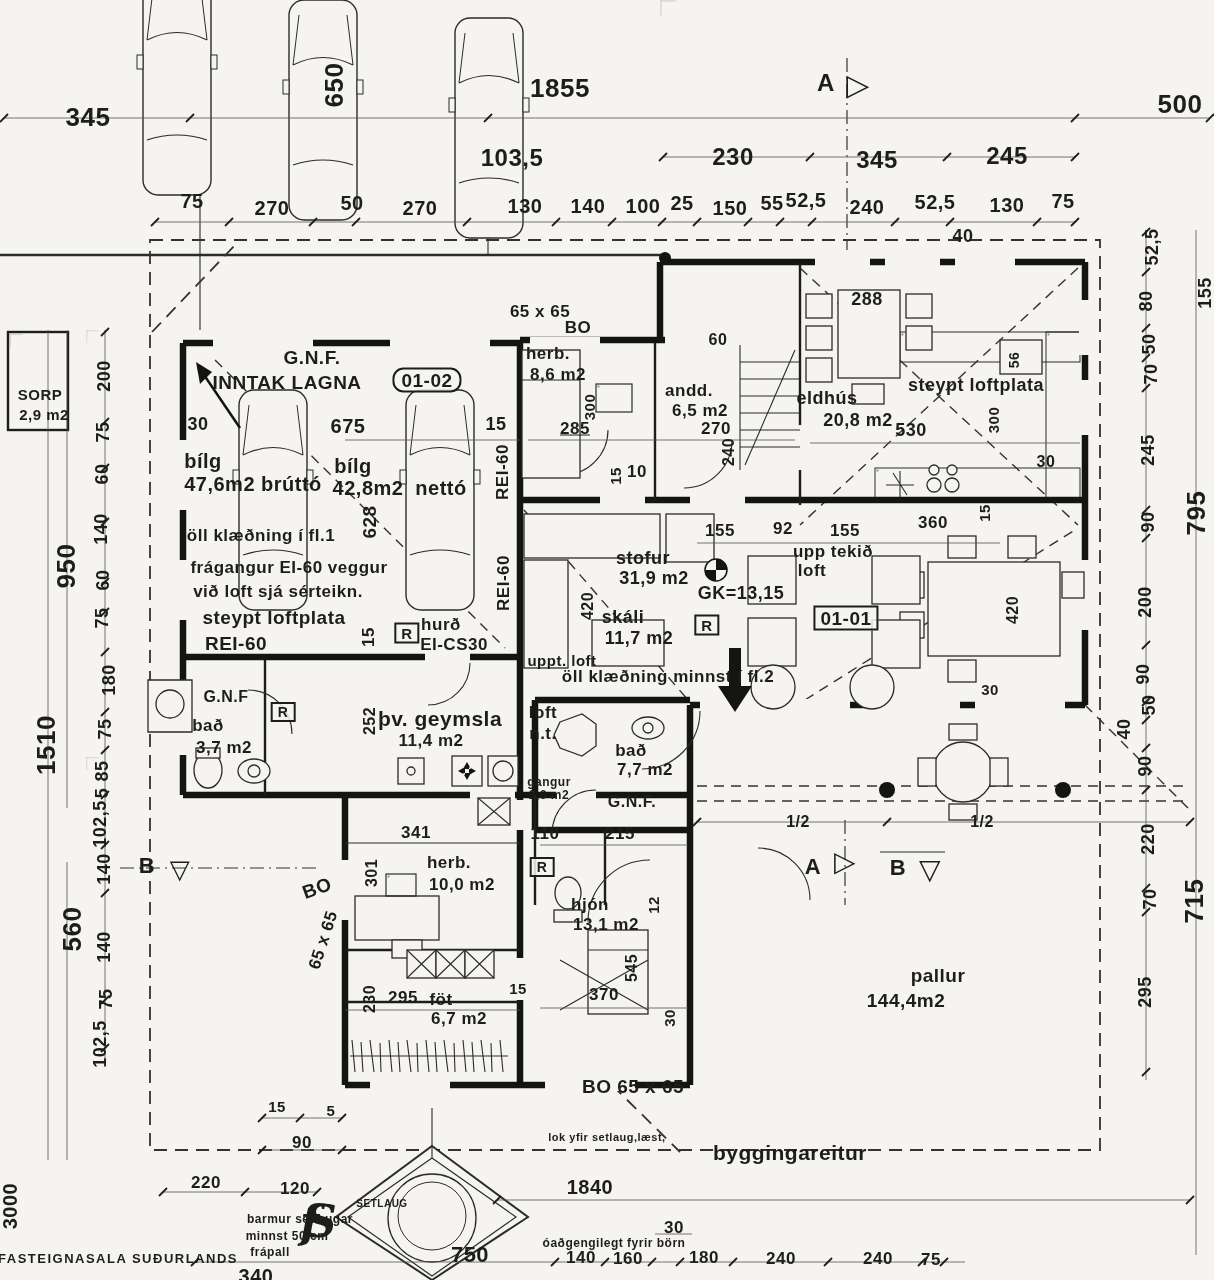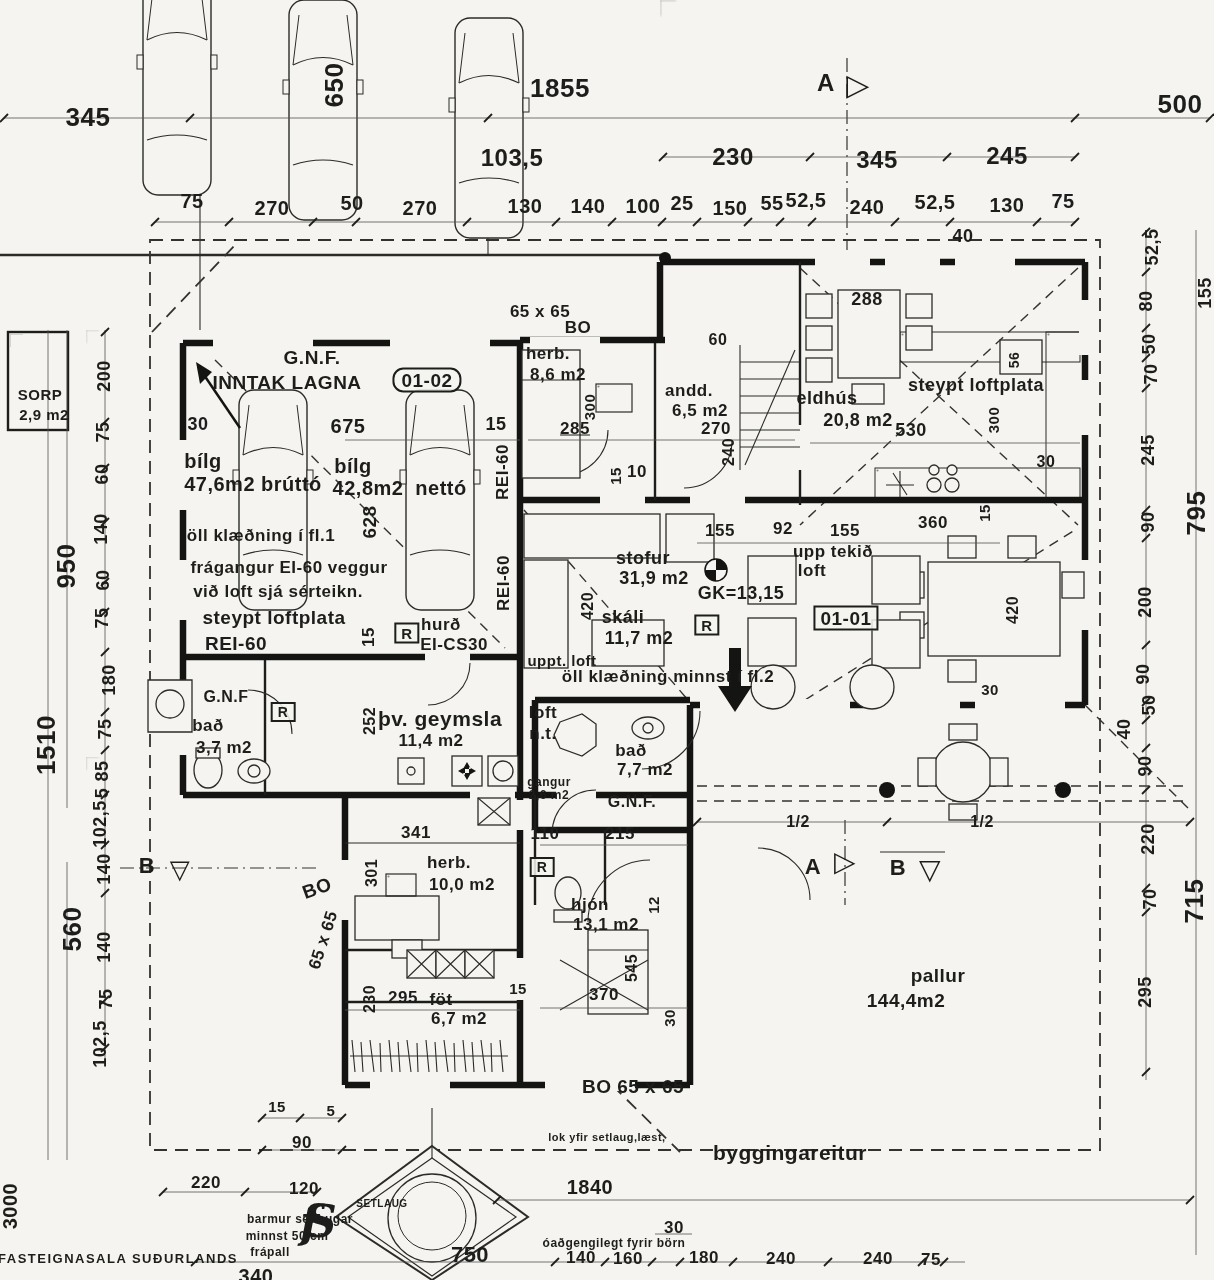--- a/index.html
+++ b/index.html
@@ -572,21 +572,21 @@
       <span class="lbl" style="left: 845px; top: 862px; font-size: 28px; transform: translate(-50%, -50%) rotate(0deg);">▷</span>
       <span class="lbl" style="left: 898px; top: 868px; font-size: 22px; transform: translate(-50%, -50%) rotate(0deg);">B</span>
       <span class="lbl" style="left: 930px; top: 870px; font-size: 28px; transform: translate(-50%, -50%) rotate(0deg);">▽</span>
       <span class="lbl" style="left: 938px; top: 975px; font-size: 19px; transform: translate(-50%, -50%) rotate(0deg);">pallur</span>
       <span class="lbl" style="left: 906px; top: 1000px; font-size: 19px; transform: translate(-50%, -50%) rotate(0deg);">144,4m2</span>
       <span class="lbl" style="left: 633px; top: 1086px; font-size: 19px; transform: translate(-50%, -50%) rotate(0deg);">BO 65 x 65</span>
       <span class="lbl" style="left: 277px; top: 1106px; font-size: 15px; transform: translate(-50%, -50%) rotate(0deg);">15</span>
       <span class="lbl" style="left: 331px; top: 1110px; font-size: 15px; transform: translate(-50%, -50%) rotate(0deg);">5</span>
       <span class="lbl" style="left: 302px; top: 1142px; font-size: 17px; transform: translate(-50%, -50%) rotate(0deg);">90</span>
       <span class="lbl" style="left: 206px; top: 1182px; font-size: 17px; transform: translate(-50%, -50%) rotate(0deg);">220</span>
-      <span class="lbl" style="left: 304px; top: 1188px; font-size: 17px; transform: translate(-50%, -50%) rotate(0deg);">120</span>
+      <span class="lbl" style="left: 295px; top: 1188px; font-size: 17px; transform: translate(-50%, -50%) rotate(0deg);">120</span>
       <span class="lbl" style="left: 607px; top: 1137px; font-size: 11px; transform: translate(-50%, -50%) rotate(0deg);">lok yfir setlaug,læst,</span>
       <span class="lbl" style="left: 614px; top: 1219px; font-size: 12px; transform: translate(-50%, -50%) rotate(0deg); margin-top: 24px;">óaðgengilegt fyrir börn</span>
       <span class="lbl" style="left: 790px; top: 1152px; font-size: 21px; transform: translate(-50%, -50%) rotate(0deg);">byggingareitur</span>
       <span class="lbl" style="left: 590px; top: 1187px; font-size: 20px; transform: translate(-50%, -50%) rotate(0deg);">1840</span>
       <span class="lbl" style="left: 382px; top: 1204px; font-size: 10px; transform: translate(-50%, -50%) rotate(0deg);">SETLAUG</span>
       <span class="lbl" style="left: 300px; top: 1219px; font-size: 12px; transform: translate(-50%, -50%) rotate(0deg);">barmur setlaugar</span>
       <span class="lbl" style="left: 287px; top: 1236px; font-size: 12px; transform: translate(-50%, -50%) rotate(0deg);">minnst 50 cm</span>
       <span class="lbl" style="left: 270px; top: 1252px; font-size: 12px; transform: translate(-50%, -50%) rotate(0deg);">frápall</span>
       <span class="lbl" style="left: 470px; top: 1255px; font-size: 22px; transform: translate(-50%, -50%) rotate(0deg);">750</span>
       <span class="lbl" style="left: 674px; top: 1227px; font-size: 17px; transform: translate(-50%, -50%) rotate(0deg);">30</span>

